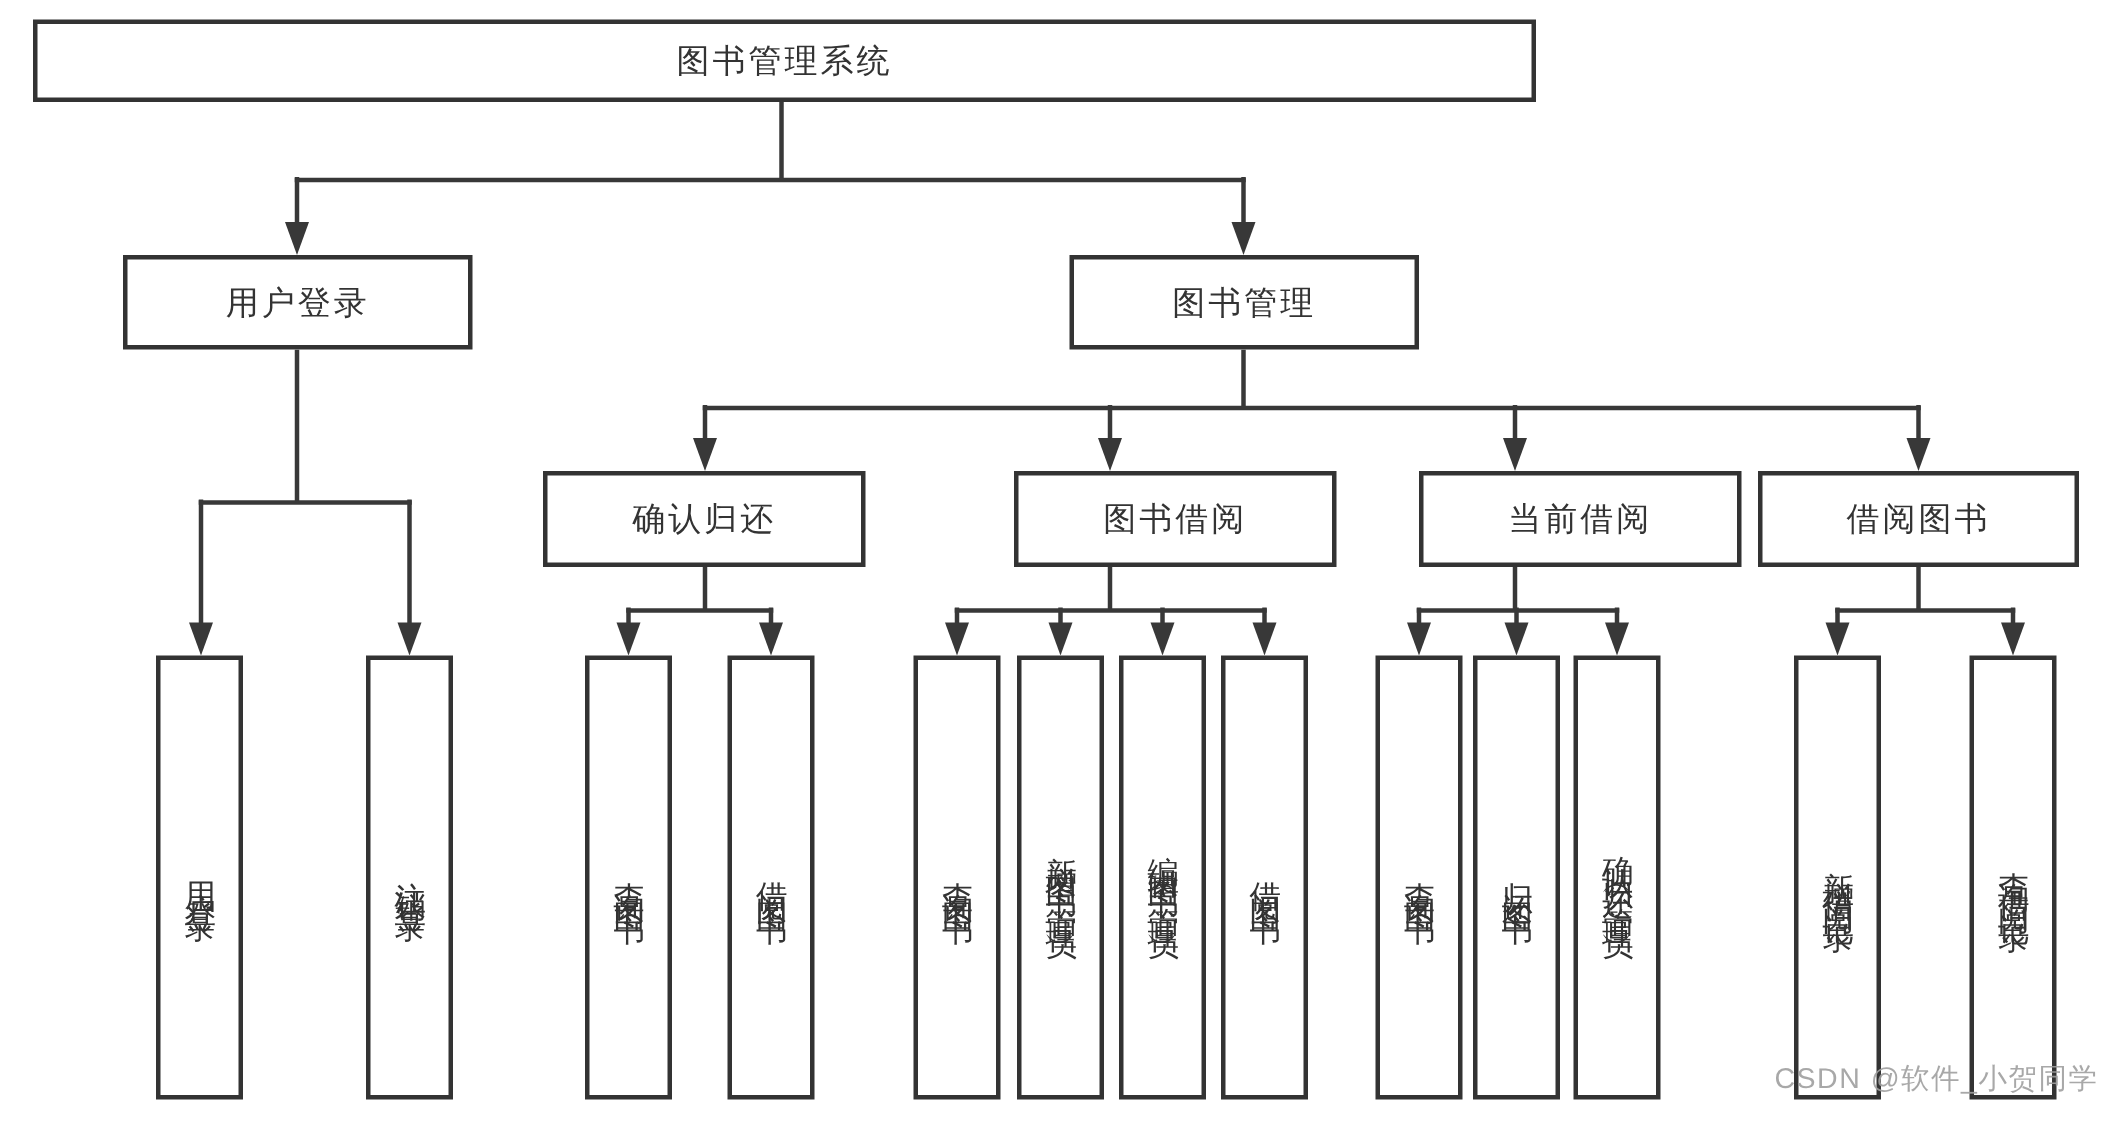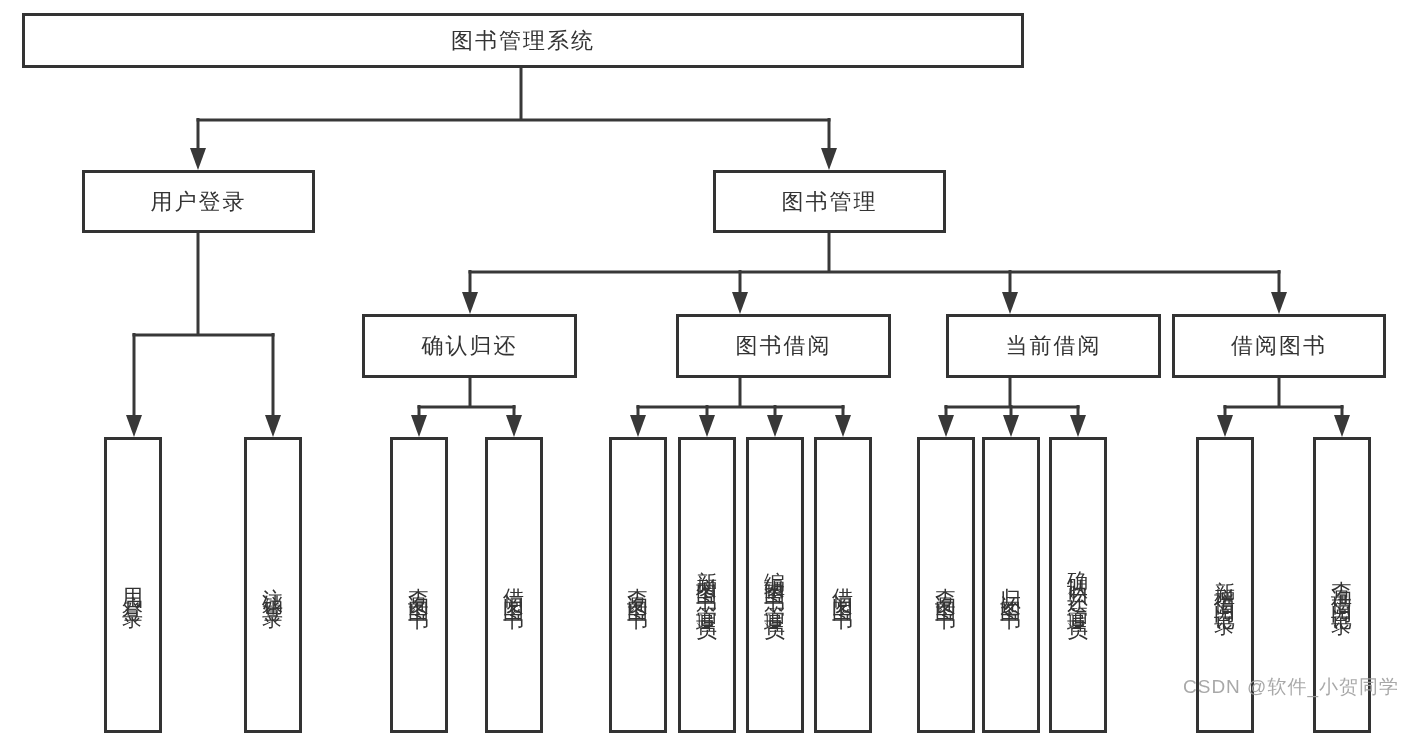--- a/index.html
+++ b/index.html
@@ -49,21 +49,21 @@
     writing-mode: vertical-rl;
     text-orientation: mixed;
     font-size: 21px;
     letter-spacing: 7px;
     line-height: 1;
     color: #333333;
   }
   .watermark {
     position: absolute;
     left: 1183px;
-    top: 674px;
+    top: 706px;
     font-size: 19px;
     letter-spacing: 1px;
     color: rgba(158, 158, 158, 0.9);
     z-index: 2;
     white-space: nowrap;
   }
 </style>
 </head>
 <body>
 

